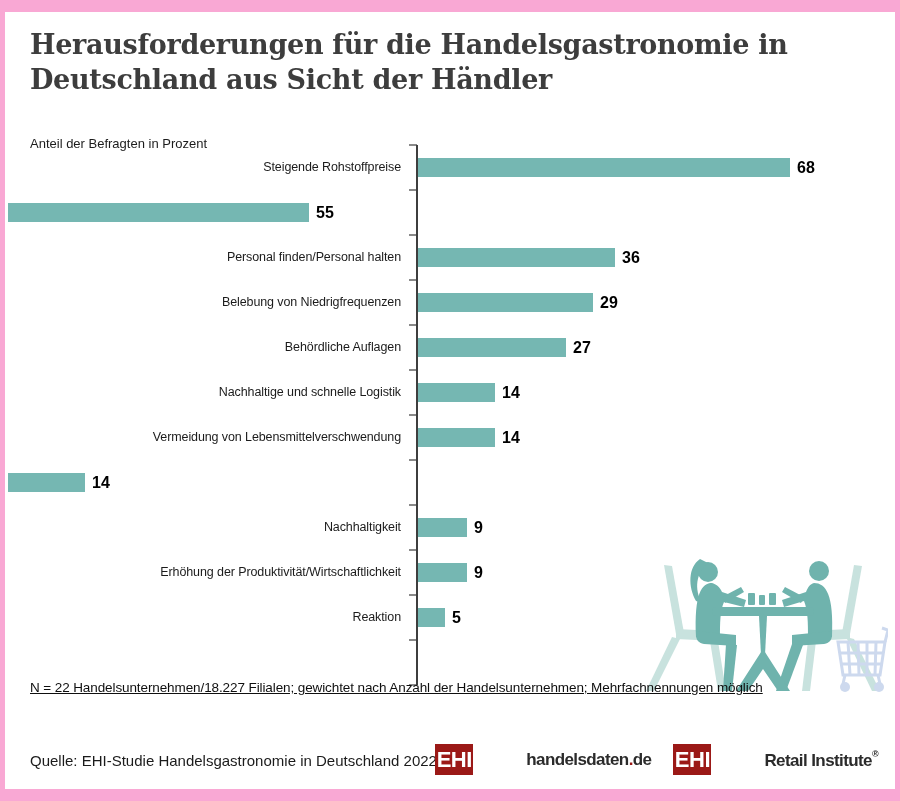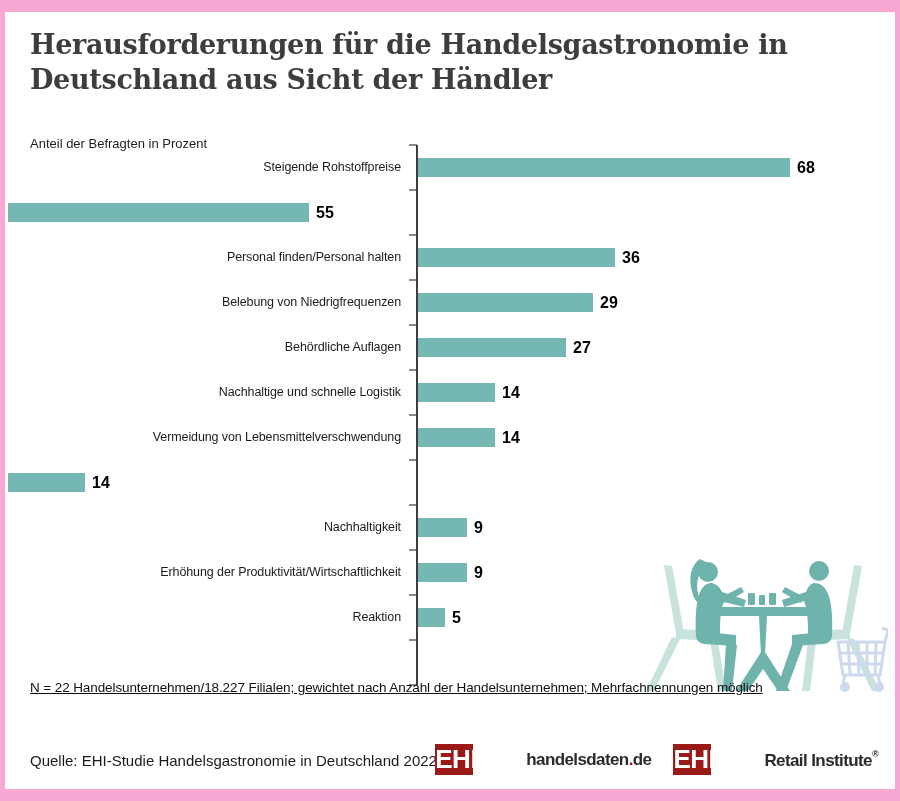--- a/index.html
+++ b/index.html
@@ -14,21 +14,21 @@
   .bar{height:19px;background:#75b7b2;}
   .val{margin-left:7px;font-size:16px;font-weight:bold;color:#000;}
   .yaxis{position:absolute;left:416px;top:145px;width:2px;height:540px;background:#3e3e3e;}
   .ticks{position:absolute;left:409px;top:144px;width:8px;height:542px;
          background:repeating-linear-gradient(to bottom,#8a8a8a 0px,#8a8a8a 2px,transparent 2px,transparent 45px);}
   .illus{position:absolute;left:638px;top:545px;}
   .note{position:absolute;left:30px;top:680px;font-size:13.5px;color:#0f0f0f;letter-spacing:-0.1px;text-decoration:underline;}
   .source{position:absolute;left:30px;top:752px;font-size:15px;color:#1b1b1b;}
   .logos{position:absolute;right:22px;top:744px;display:flex;align-items:center;gap:22px;}
   .logo{display:flex;align-items:center;gap:6px;}
-  .ehibox{display:inline-block;width:38px;height:31px;line-height:31px;text-align:center;background:#9b1917;color:#fff;font-weight:bold;font-size:26px;letter-spacing:-0.5px;}
+  .ehibox{display:inline-block;width:38px;height:31px;line-height:31px;text-align:center;background:#9b1917;color:#fff;font-weight:bold;font-size:22px;letter-spacing:-0.5px;}
   .logotext{font-size:17px;font-weight:bold;color:#2b2b2b;letter-spacing:-0.6px;margin-left:47px;}
   .reddot{color:#9b1917;}
   .reg{font-size:9px;vertical-align:9px;}
 </style>
 </head>
 <body>
 
 <div class="frame">
   <div class="card"></div>
 

